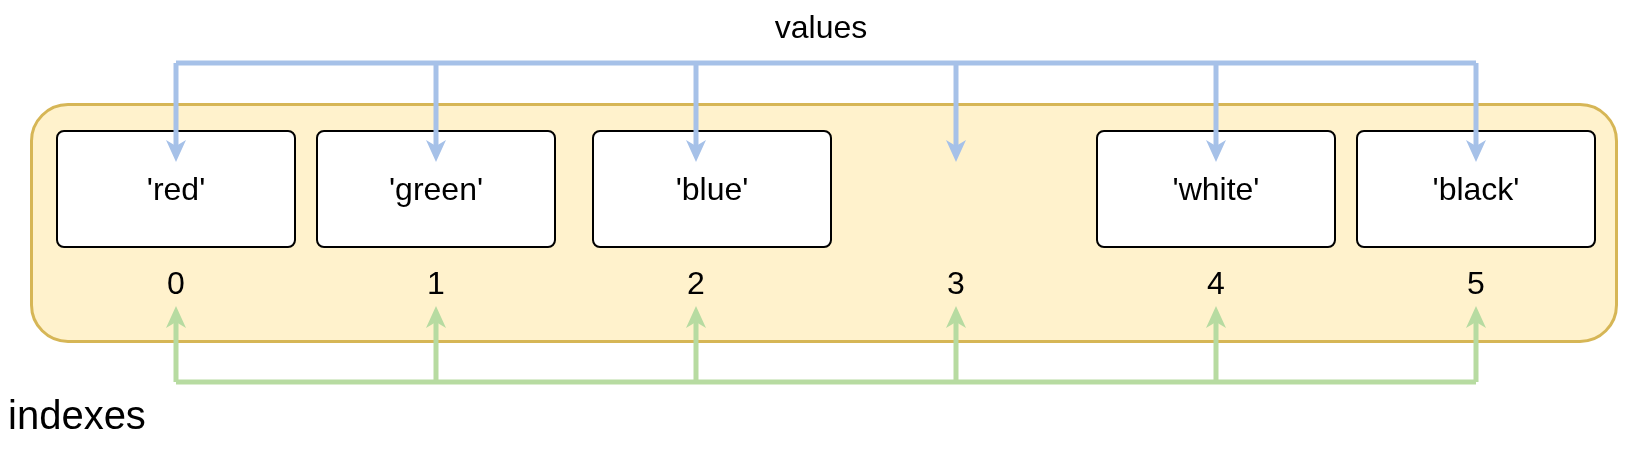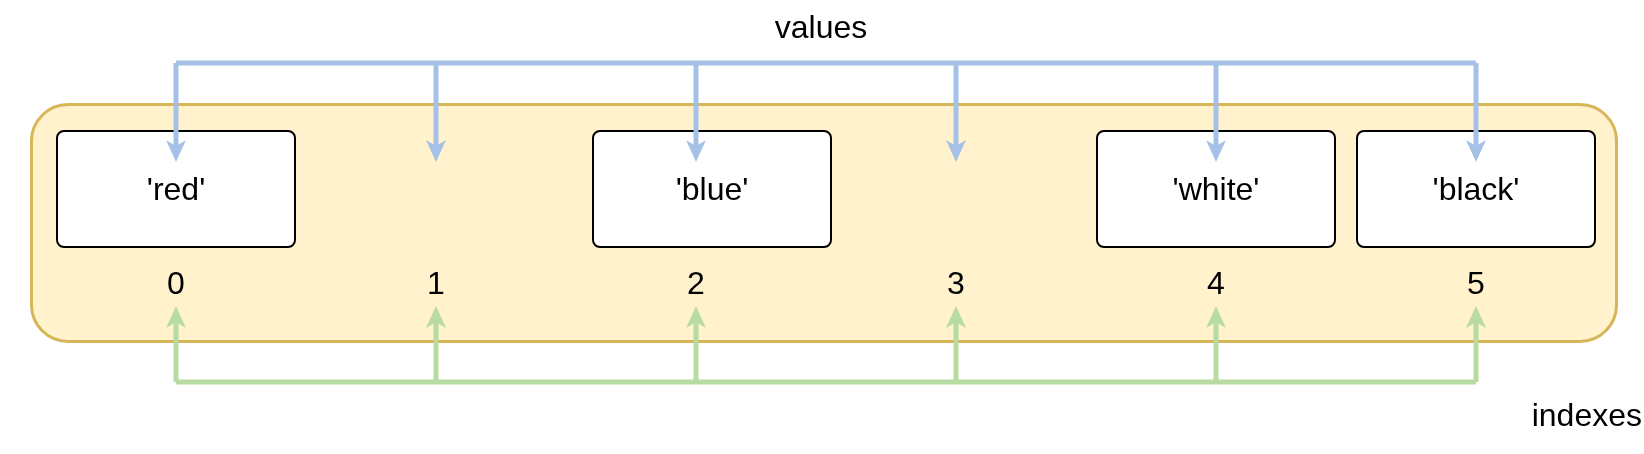--- a/index.html
+++ b/index.html
@@ -17,22 +17,22 @@
     background:#ffffff;
     font-family:"Liberation Sans", sans-serif;
     color:var(--text);
     overflow:hidden;
   }
   .top-label{
     position:absolute;left:0;right:0;top:8px;
     text-align:center;font-size:32px;line-height:38px;
   }
   .bottom-label{
-    position:absolute;left:0;right:0;top:396px;
-    text-align:right;font-size:32px;line-height:38px;
+    position:absolute;left:8px;right:0;top:396px;
+    text-align:left;font-size:40px;line-height:38px;
   }
   .list-container{
     position:absolute;left:30px;top:103px;
     width:1588px;height:240px;
     box-sizing:border-box;
     background:var(--container-fill);
     border:3px solid var(--container-border);
     border-radius:38px;
   }
   .cell{
@@ -64,20 +64,21 @@
 </head>
 <body>
 
 <div class="canvas">
 
   <div class="top-label">values</div>
 
   <div class="list-container"></div>
 
   <div class="cell" style="left:56px">'red'</div>
+  <div class="cell" style="left:316px">'green'</div>
   <div class="cell" style="left:592px">'blue'</div>
   <div class="cell" style="left:1096px">'white'</div>
   <div class="cell" style="left:1356px">'black'</div>
 
   <div class="index-label" style="left:56px">0</div>
   <div class="index-label" style="left:316px">1</div>
   <div class="index-label" style="left:576px">2</div>
   <div class="index-label" style="left:836px">3</div>
   <div class="index-label" style="left:1096px">4</div>
   <div class="index-label" style="left:1356px">5</div>

